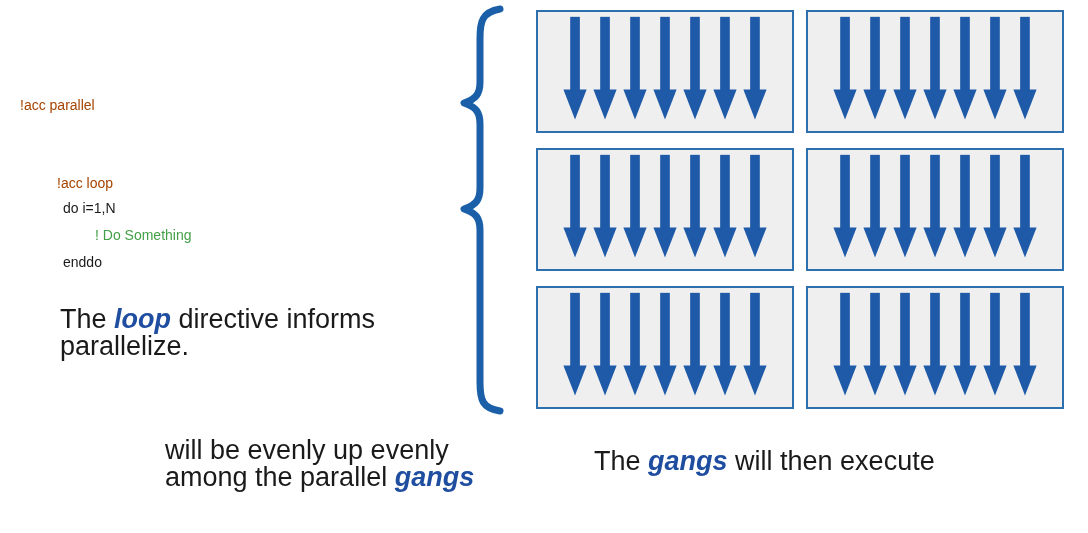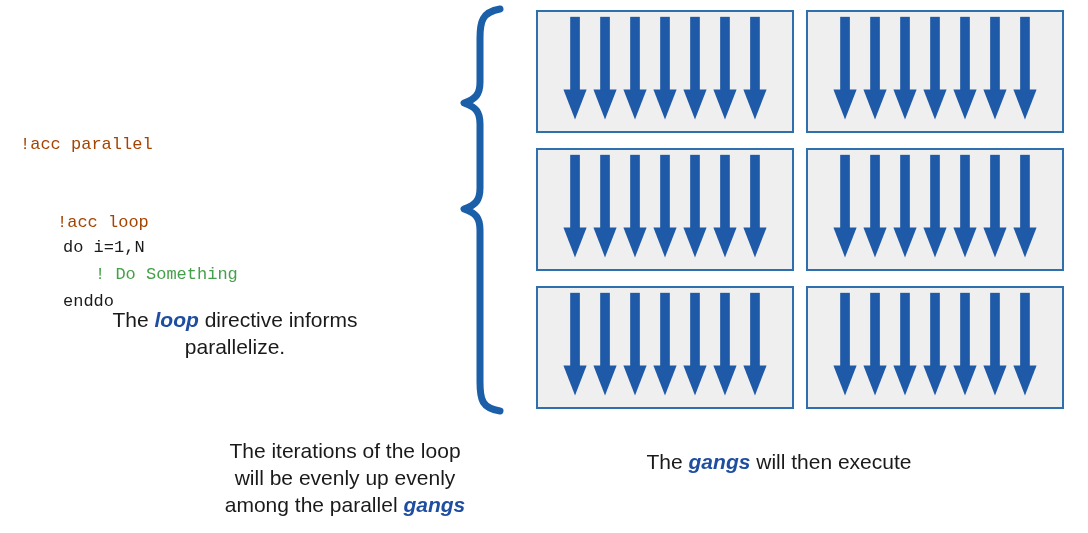--- a/index.html
+++ b/index.html
@@ -6,34 +6,33 @@
   .canvas {
     position: relative;
     width: 1088px;
     height: 533px;
     background: #ffffff;
     overflow: hidden;
     font-family: "Liberation Sans", sans-serif;
   }
   .code-line {
     position: absolute;
-    font-family: Liberation Mono, monospace;
-    font-size: 17px;
+    font-family: Liberation Sans, sans-serif;
+    font-size: 14px;
     line-height: 22px;
     white-space: pre;
     color: var(--text, #1a1a1a);
-    margin-top: 40px;
   }
   .code-line.directive { color: var(--directive, #a54300); }
   .code-line.comment   { color: var(--comment, #44a048); }
 
   .caption {
     position: absolute;
-    text-align: center;
-    font-size: 21px;
+    text-align: left;
+    font-size: 27px;
     line-height: 27px;
     color: var(--text, #1a1a1a);
   }
   .kw {
     font-weight: bold;
     font-style: italic;
     color: var(--keyword, #1f4ea1);
   }
 
   .brace {
@@ -194,21 +193,20 @@
         </svg>
       </div>
     </div>
 
   <div class="caption" style="left:60px; top:306px; width:350px;">
     <div><span>The </span><span class="kw">loop</span><span> directive informs</span></div>
     <div>parallelize.</div>
   </div>
 
   <div class="caption" style="left:165px; top:437px; width:360px;">
-    <div>The iterations of the loop</div>
     <div>will be evenly up evenly</div>
     <div><span>among the parallel </span><span class="kw">gangs</span></div>
   </div>
 
   <div class="caption" style="left:594px; top:448px; width:370px;">
     <div><span>The </span><span class="kw">gangs</span><span> will then execute</span></div>
   </div>
 
 </div>
 

